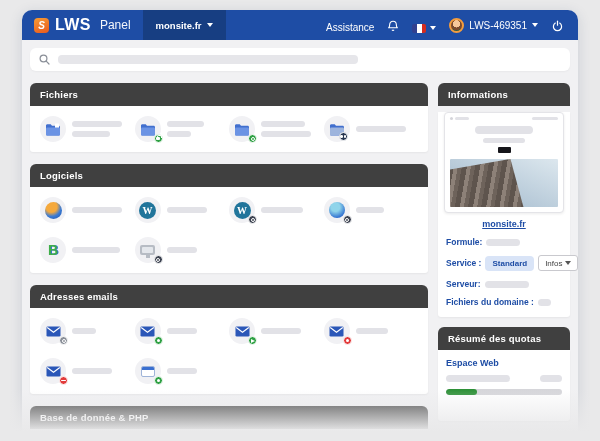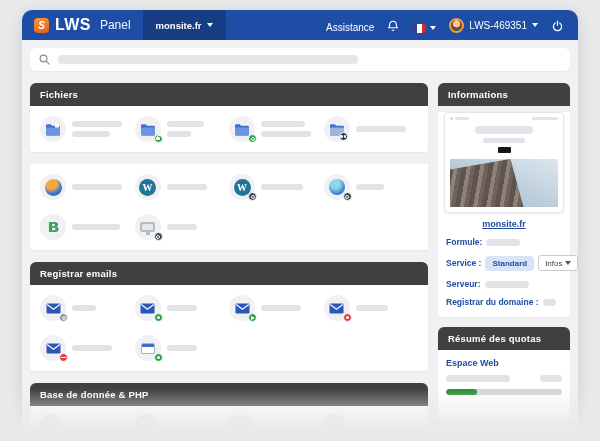--- a/index.html
+++ b/index.html
@@ -230,20 +230,21 @@
                 </span>
             </span>
             <span class="lines">
                 <span class="skel" style="width:50px"></span>
               </span>
           </div>
         </div>
       </section>
 
       <section>
+        <h2 class="card-head">Logiciels</h2>
         <div class="card-body grid4">
           <div class="item">
             <span class="ic">
                 <span class="sphere1"></span>
               </span>
             <span class="lines">
                 <span class="skel" style="width:50px"></span>
               </span>
           </div>
           <div class="item">
@@ -292,21 +293,21 @@
                 </span>
             </span>
             <span class="lines">
                 <span class="skel" style="width:30px"></span>
               </span>
           </div>
         </div>
       </section>
 
       <section>
-        <h2 class="card-head">Registrar emails</h2>
+        <h2 class="card-head">Adresses emails</h2>
         <div class="card-body grid4">
           <div class="item">
             <span class="ic">
               <svg width="15" height="11" viewBox="0 0 15 11">
                   <rect x="0.5" y="0.5" width="14" height="10" rx="1.3" fill="#2b57b8"></rect>
                   <path d="M1.2 1.5 7.5 6.3 13.8 1.5" fill="none" stroke="#fff" stroke-width="1.1"></path>
                 </svg>
               <span class="badge b-gray">
                   <span class="b-ring"></span>
                 </span>
@@ -445,21 +446,21 @@
               <span class="infos-btn">
                 <span>Infos</span>
                 <i class="caret dark"></i>
               </span>
             </div>
             <div class="drow">
               <span class="dlabel">Serveur:</span>
               <span class="skel" style="width:44px"></span>
             </div>
             <div class="drow">
-              <span class="dlabel">Registrar du domaine :</span>
+              <span class="dlabel">Fichiers du domaine :</span>
               <span class="skel" style="width:13px"></span>
             </div>
           </div>
         </div>
       </section>
 
       <section>
         <h2 class="card-head">Résumé des quotas</h2>
         <div class="card-body qbody">
           <div class="quota-label">Espace Web</div>

